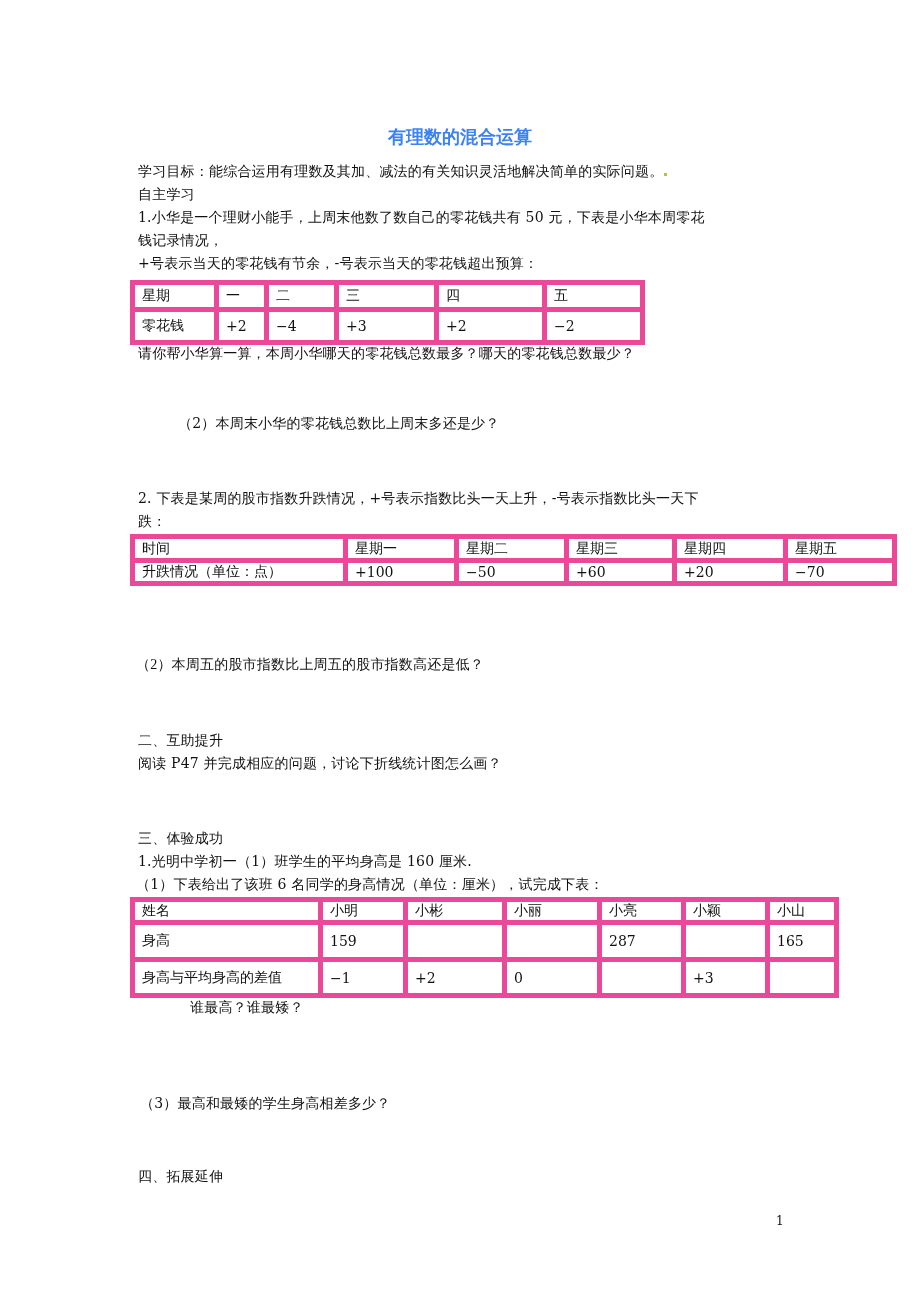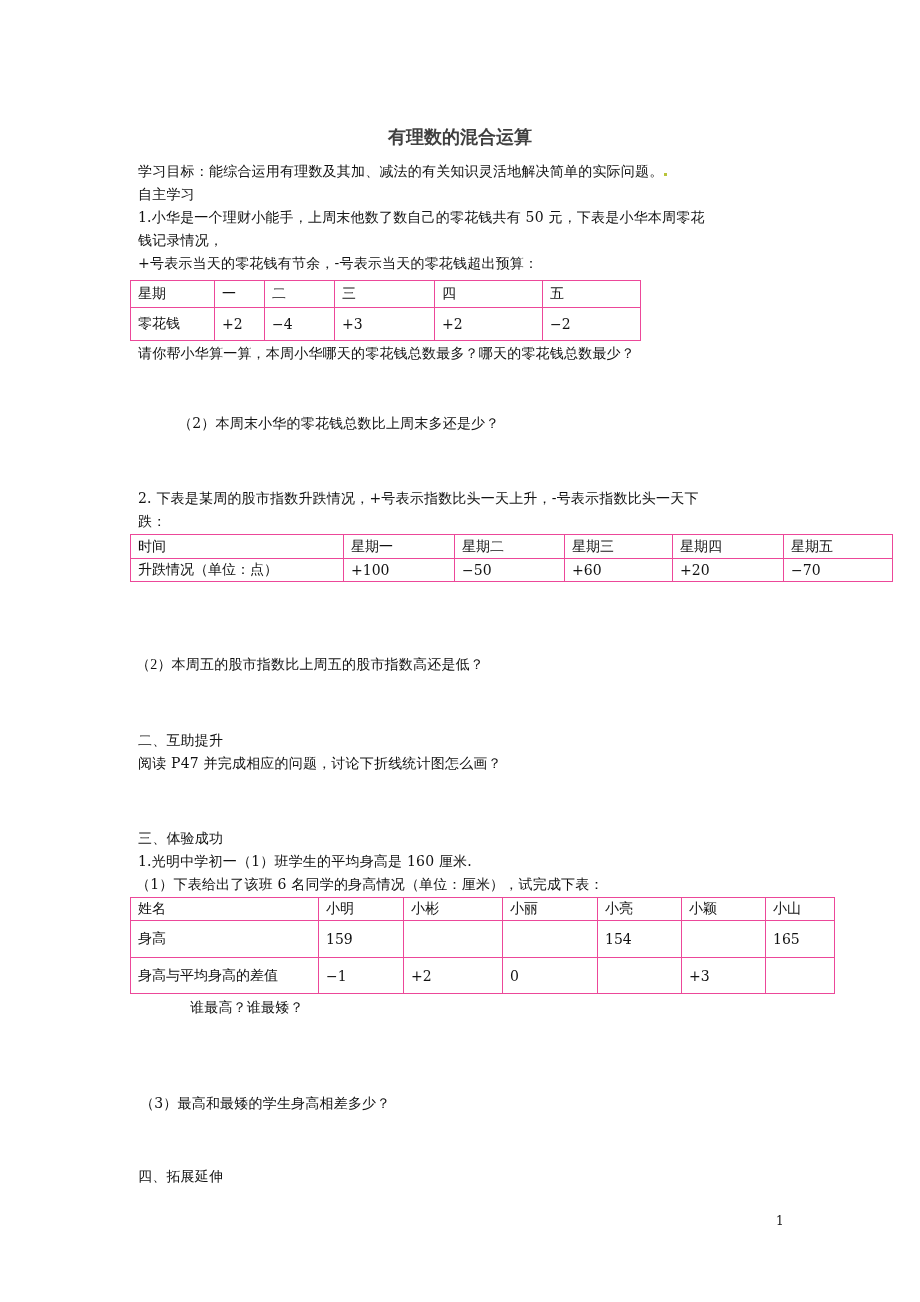--- a/index.html
+++ b/index.html
@@ -8,29 +8,29 @@
       font-family: "DejaVu Serif", "Liberation Serif", serif;
       color: #111111;
     }
     .page { position: absolute; left: 0; top: 0; width: 920px; height: 1302px; }
     .line {
       position: absolute; font-size: 14px; line-height: 18px; white-space: nowrap;
       letter-spacing: 0.2px;
     }
     .title {
       position: absolute; left: 0; width: 920px; text-align: center;
-      top: 125px; font-size: 18px; font-weight: bold; color: #404040;
+      top: 125px; font-size: 18px; font-weight: bold; color: #3b82f6;
       font-family: "DejaVu Sans", "Liberation Sans", sans-serif;
     }
     table.grid {
       position: absolute; border-collapse: collapse; table-layout: fixed;
       font-size: 14px;
     }
     table.grid td {
-      border: 1px solid #ec4899; padding: 0 0 0 7px; text-align: left;
+      border: 5px solid #ec4899; padding: 0 0 0 7px; text-align: left;
       vertical-align: middle; white-space: nowrap; overflow: hidden;
     }
     .mark { display: inline-block; width: 3px; height: 3px; background: #b8c43a; vertical-align: baseline; margin: 0 1px; }
     .pagenum { position: absolute; left: 776px; top: 1214px; font-size: 12px; }
   </style>
 </head>
 <body>
 
 <div class="page">
 
@@ -134,21 +134,21 @@
       <td>小丽</td>
       <td>小亮</td>
       <td>小颖</td>
       <td>小山</td>
     </tr>
     <tr style="height:37px;">
       <td>身高</td>
       <td>159</td>
       <td></td>
       <td></td>
-      <td>154</td>
+      <td>287</td>
       <td></td>
       <td>165</td>
     </tr>
     <tr style="height:36px;padding-left:20px;">
       <td>身高与平均身高的差值</td>
       <td>−1</td>
       <td>+2</td>
       <td>0</td>
       <td></td>
       <td>+3</td>

